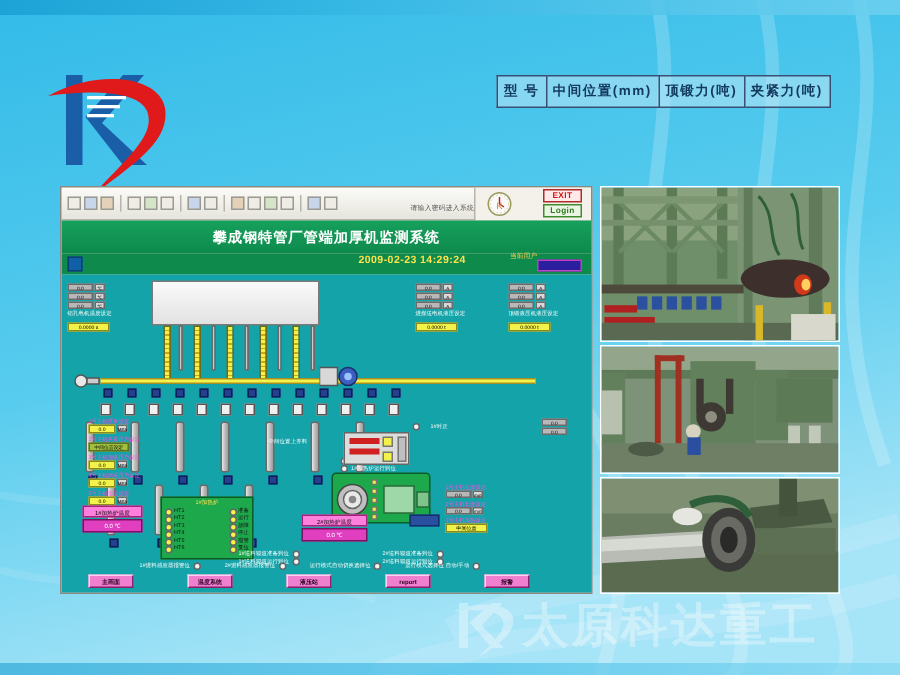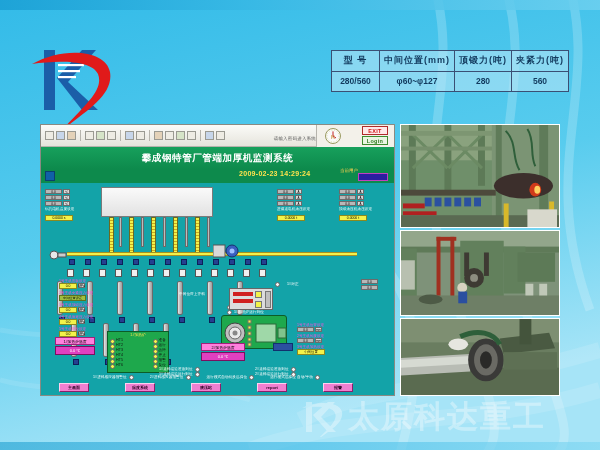--- a/index.html
+++ b/index.html
@@ -180,26 +180,20 @@
 <table class="spec-table">
   <thead>
     <tr>
       <th>型  号</th>
       <th>中间位置(mm)</th>
       <th>顶锻力(吨)</th>
       <th>夹紧力(吨)</th>
     </tr>
   </thead>
   <tbody>
-    <tr>
-      <td class="c0">280/560</td>
-      <td class="c1">φ60~φ127</td>
-      <td class="c2">280</td>
-      <td class="c3">560</td>
-    </tr>
   </tbody>
 </table>
 
 <div class="hmi">
 
   <div class="hmi-toolbar">
     <div class="tb-icons">
       <span class="tb-ico"></span>
       <span class="tb-ico b"></span>
       <span class="tb-ico c"></span>

